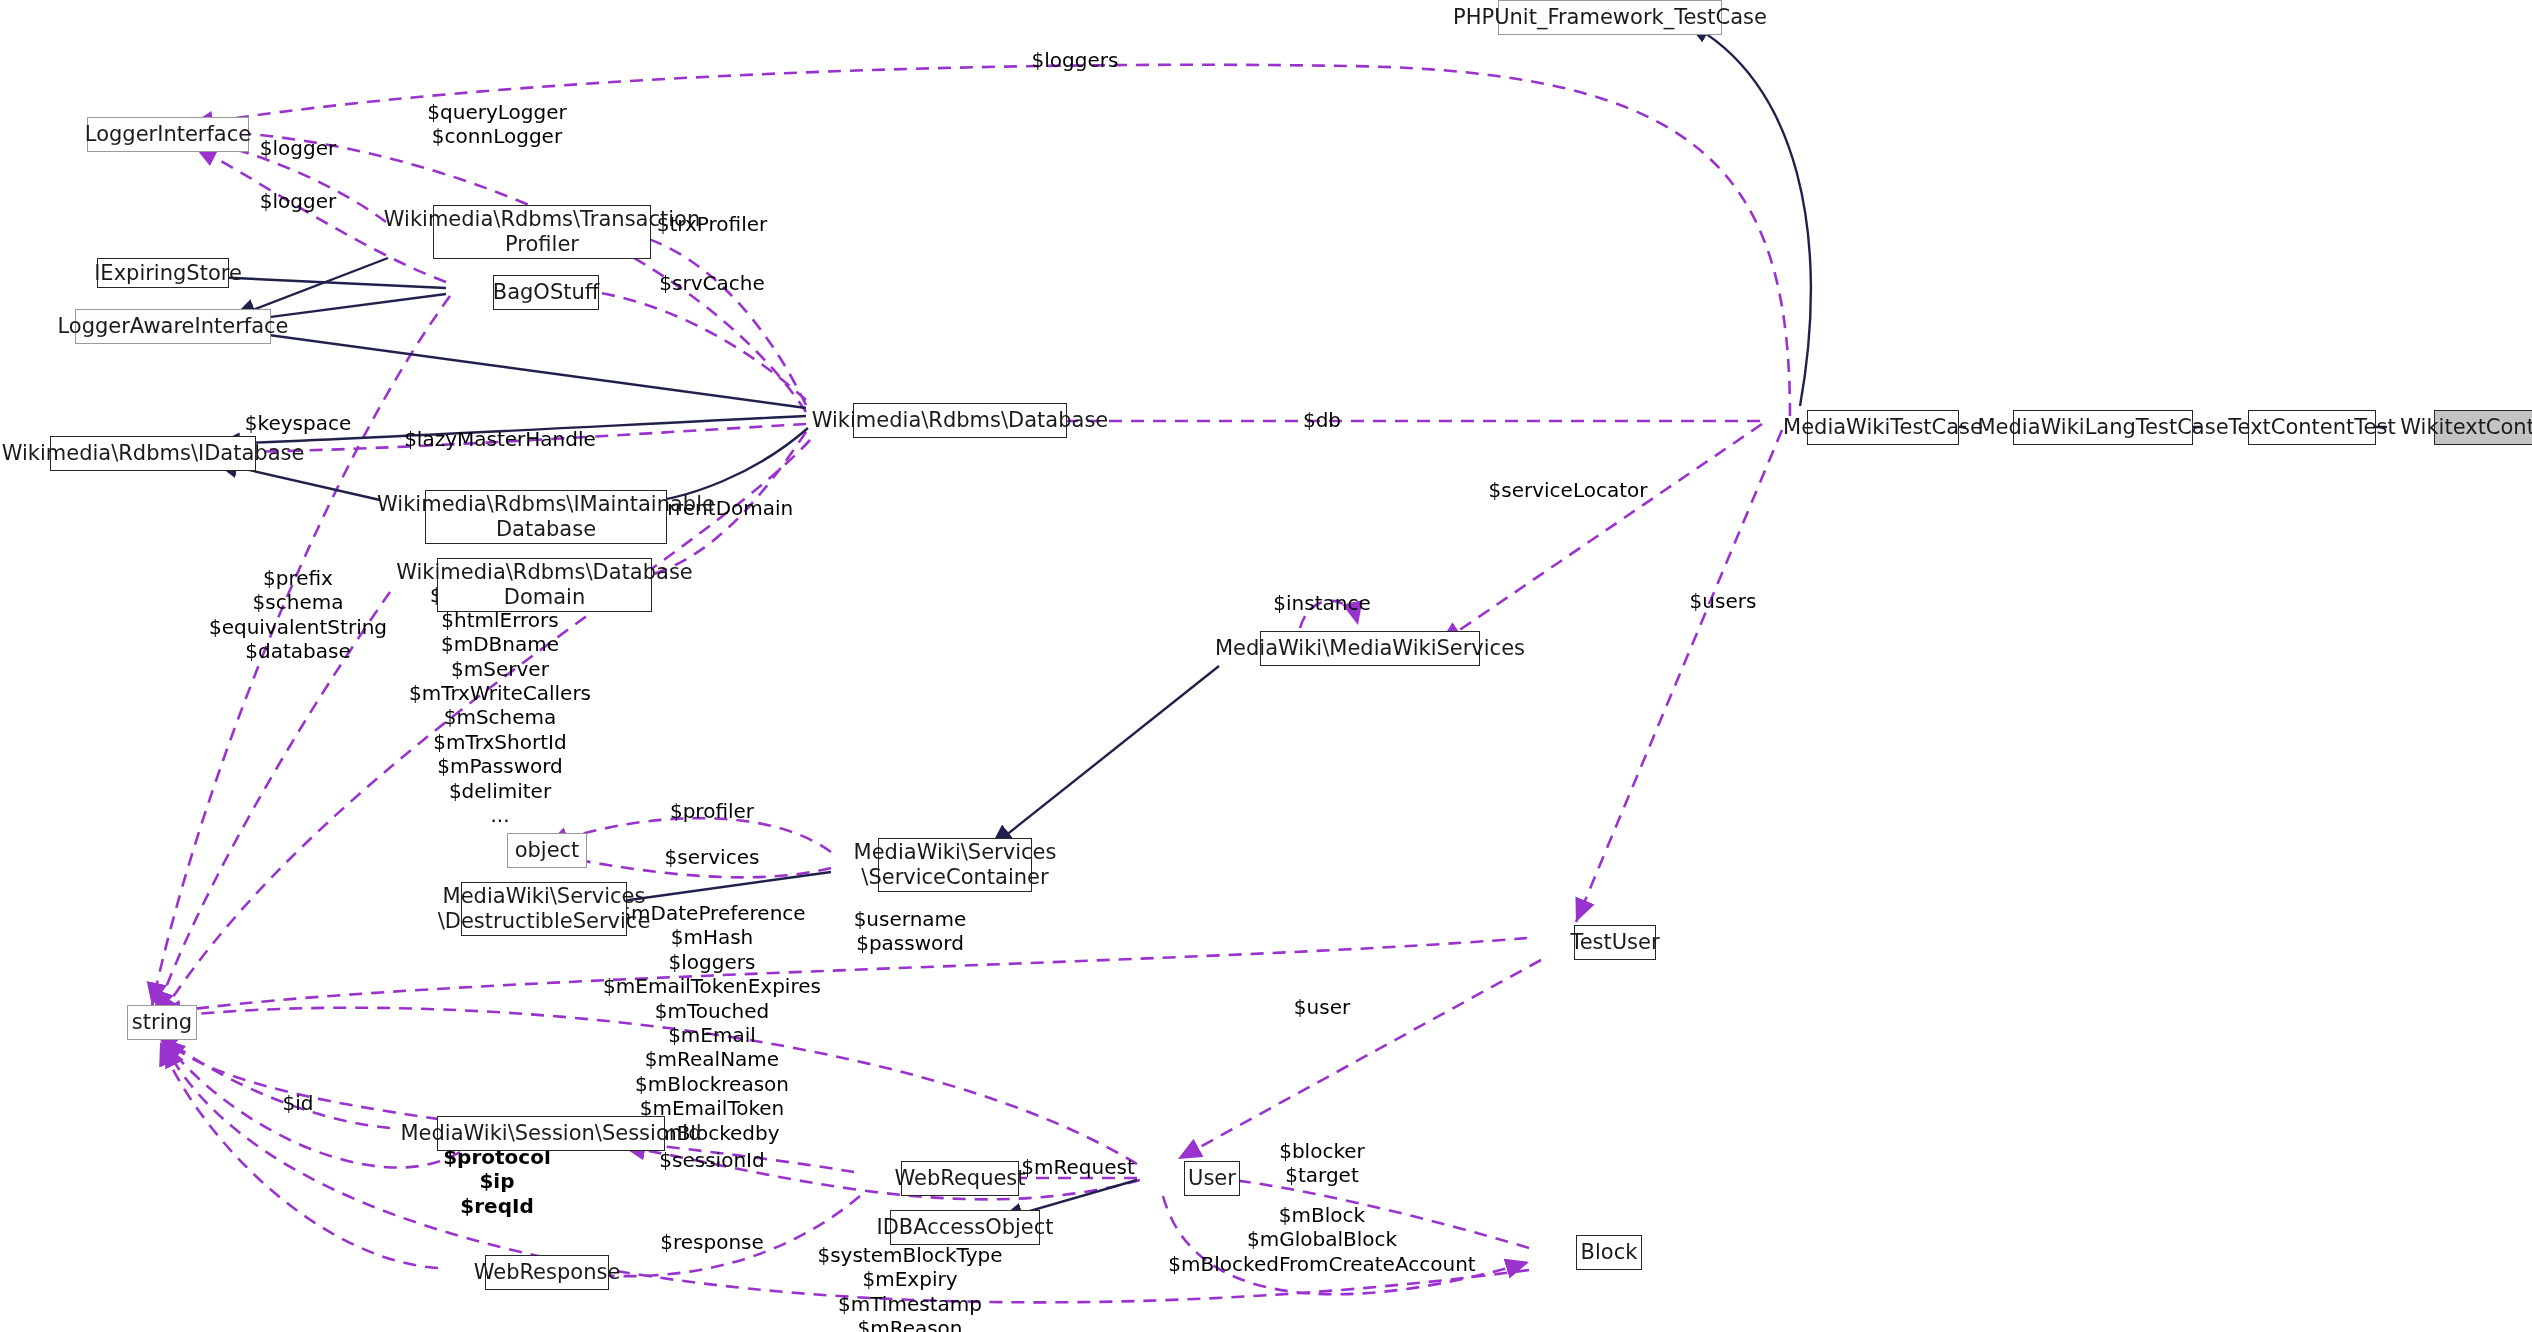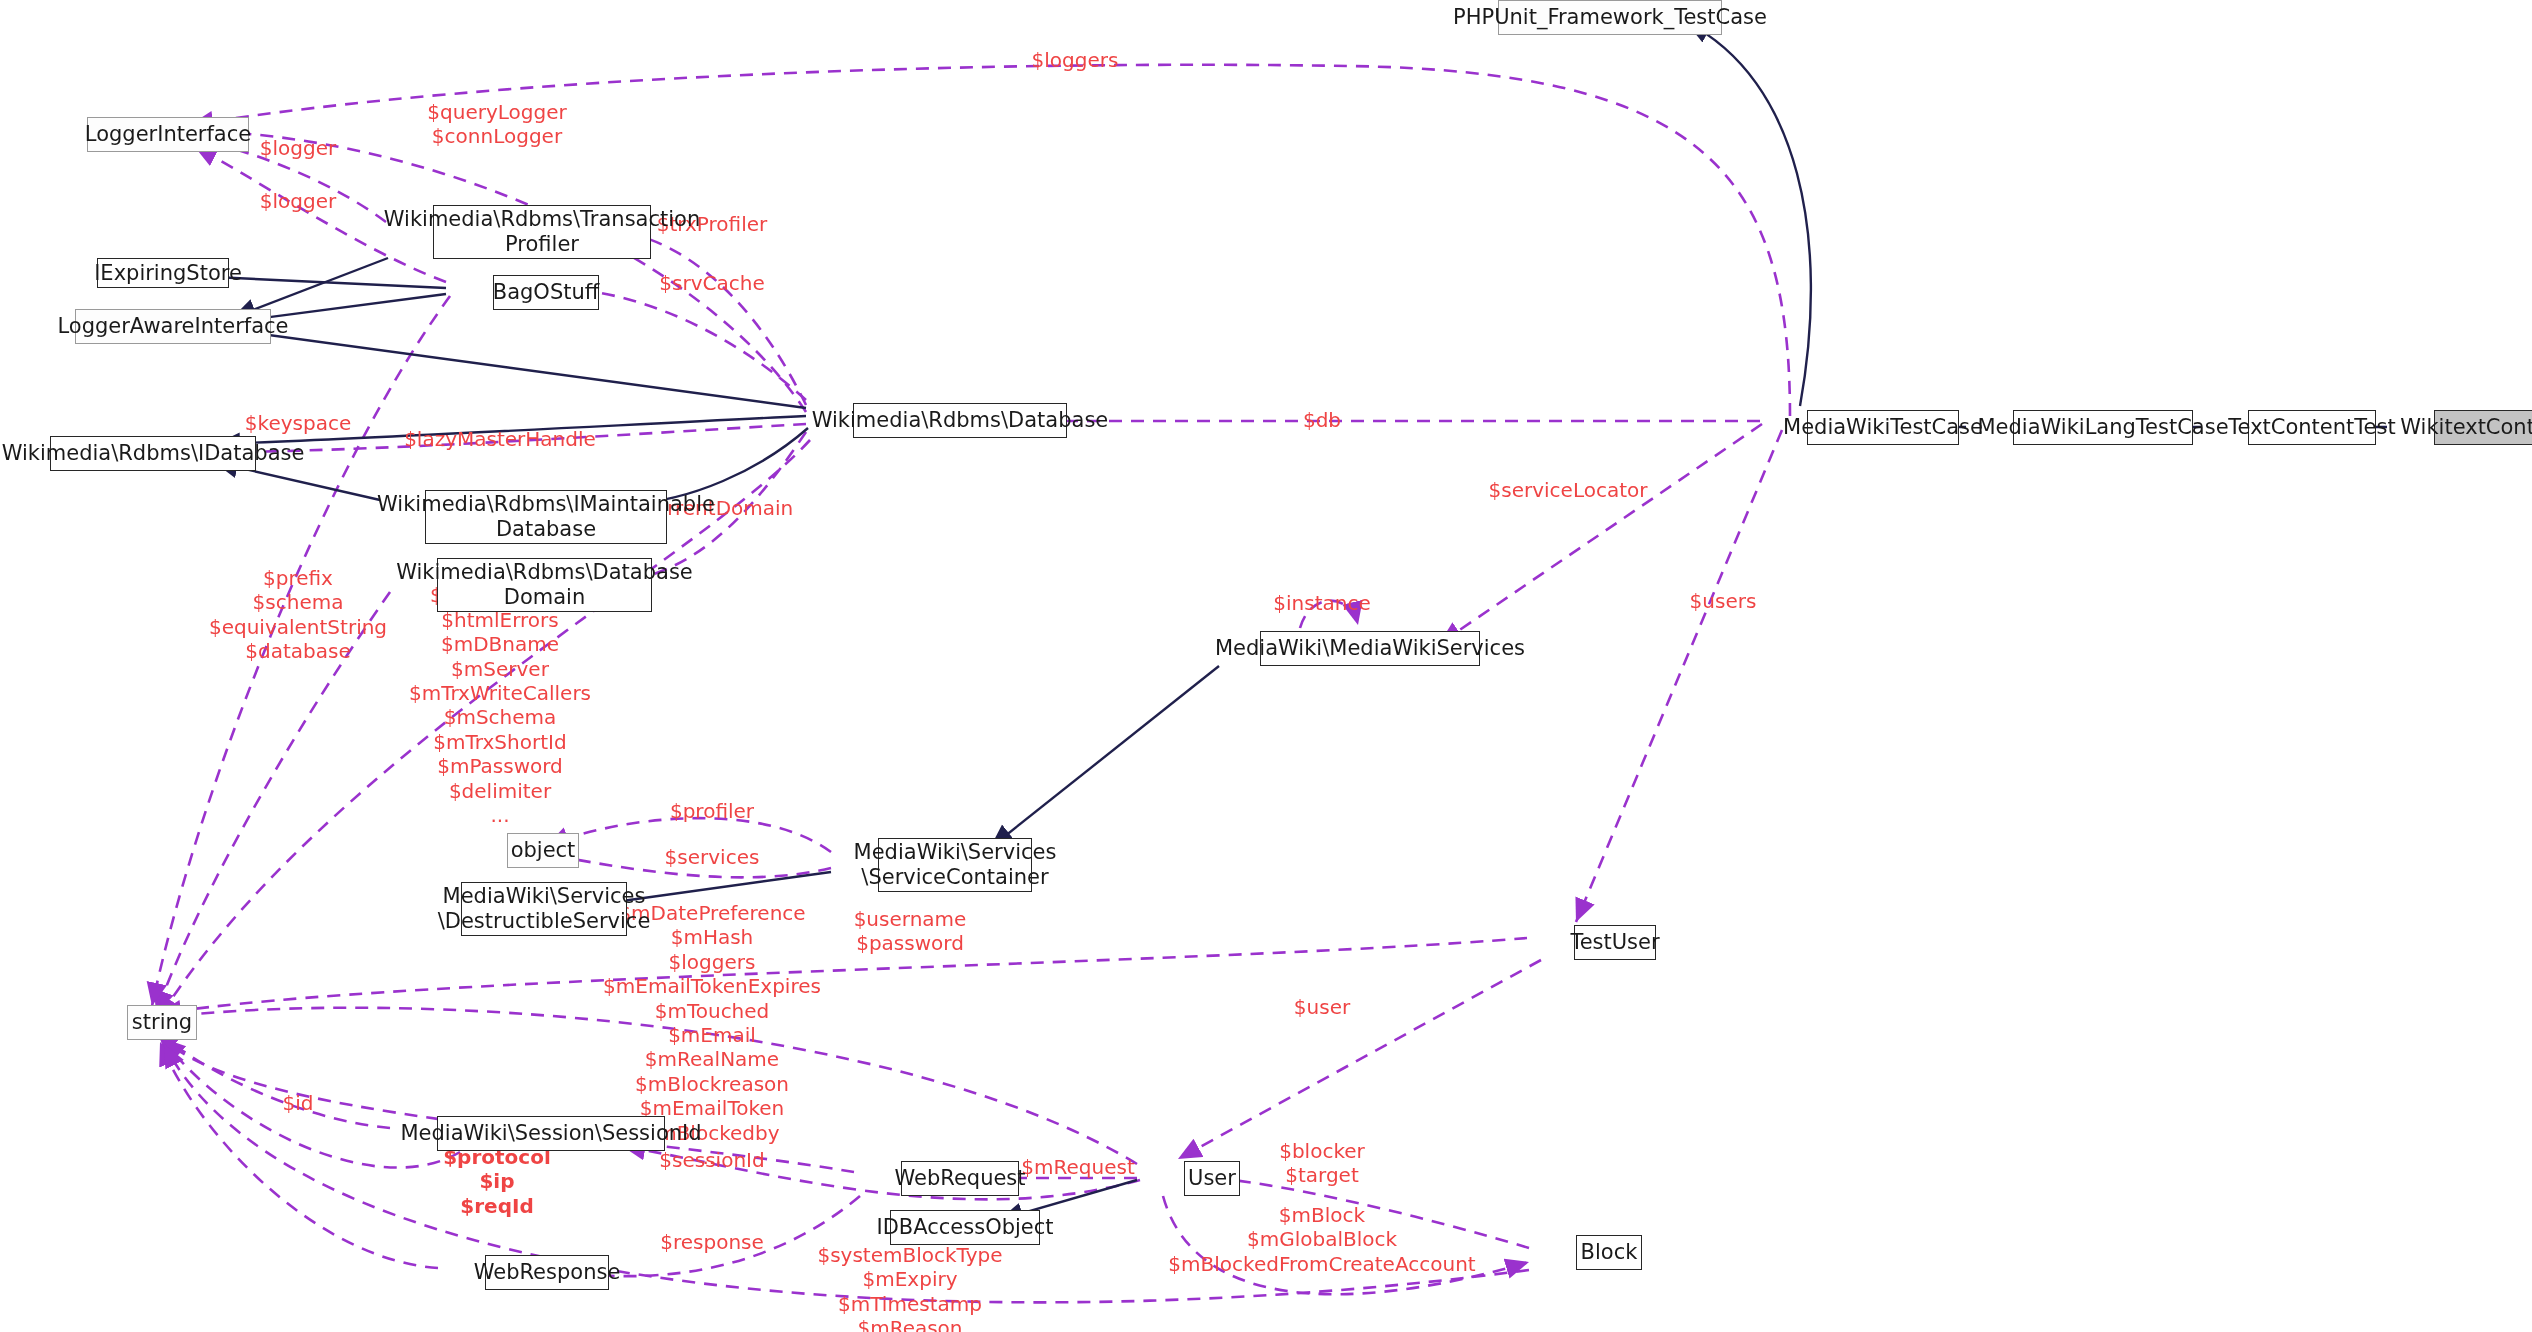--- a/index.html
+++ b/index.html
@@ -45,21 +45,21 @@
     background: #fdfdfd;
   }
   .node.current {
     background: #c3c3c3;
     border-color: #272727;
   }
   .edge-label {
     position: absolute;
     font-size: 20px;
     line-height: 1.22;
-    color: #ef4444;
+    color: #000000;
     text-align: center;
     white-space: pre;
     transform: translate(-50%, -50%);
     z-index: 4;
   }
 </style>
 </head>
 <body>
 
 <div id="canvas">
@@ -173,21 +173,21 @@
   <div class="node" style="left:5px;top:436px;width:206px;height:35px;">Wikimedia\Rdbms\IDatabase</div>
   <div class="node light" style="left:82px;top:1005px;width:70px;height:35px;">string</div>
 
   <div class="node" style="left:388px;top:205px;width:218px;height:54px;">Wikimedia\Rdbms\Transaction
 Profiler</div>
   <div class="node" style="left:448px;top:275px;width:106px;height:35px;">BagOStuff</div>
   <div class="node" style="left:380px;top:490px;width:242px;height:54px;">Wikimedia\Rdbms\IMaintainable
 Database</div>
   <div class="node" style="left:392px;top:558px;width:215px;height:54px;">Wikimedia\Rdbms\Database
 Domain</div>
-  <div class="node light" style="left:462px;top:833px;width:72px;height:35px;">object</div>
+  <div class="node light" style="left:462px;top:833px;width:80px;height:35px;">object</div>
   <div class="node" style="left:416px;top:882px;width:166px;height:54px;">MediaWiki\Services
 \DestructibleService</div>
   <div class="node" style="left:392px;top:1116px;width:228px;height:35px;">MediaWiki\Session\SessionId</div>
   <div class="node" style="left:440px;top:1255px;width:124px;height:35px;">WebResponse</div>
 
   <div class="node" style="left:808px;top:403px;width:214px;height:35px;">Wikimedia\Rdbms\Database</div>
   <div class="node" style="left:833px;top:838px;width:154px;height:54px;">MediaWiki\Services
 \ServiceContainer</div>
   <div class="node" style="left:845px;top:1210px;width:150px;height:35px;">IDBAccessObject</div>
   <div class="node" style="left:856px;top:1161px;width:118px;height:35px;">WebRequest</div>

